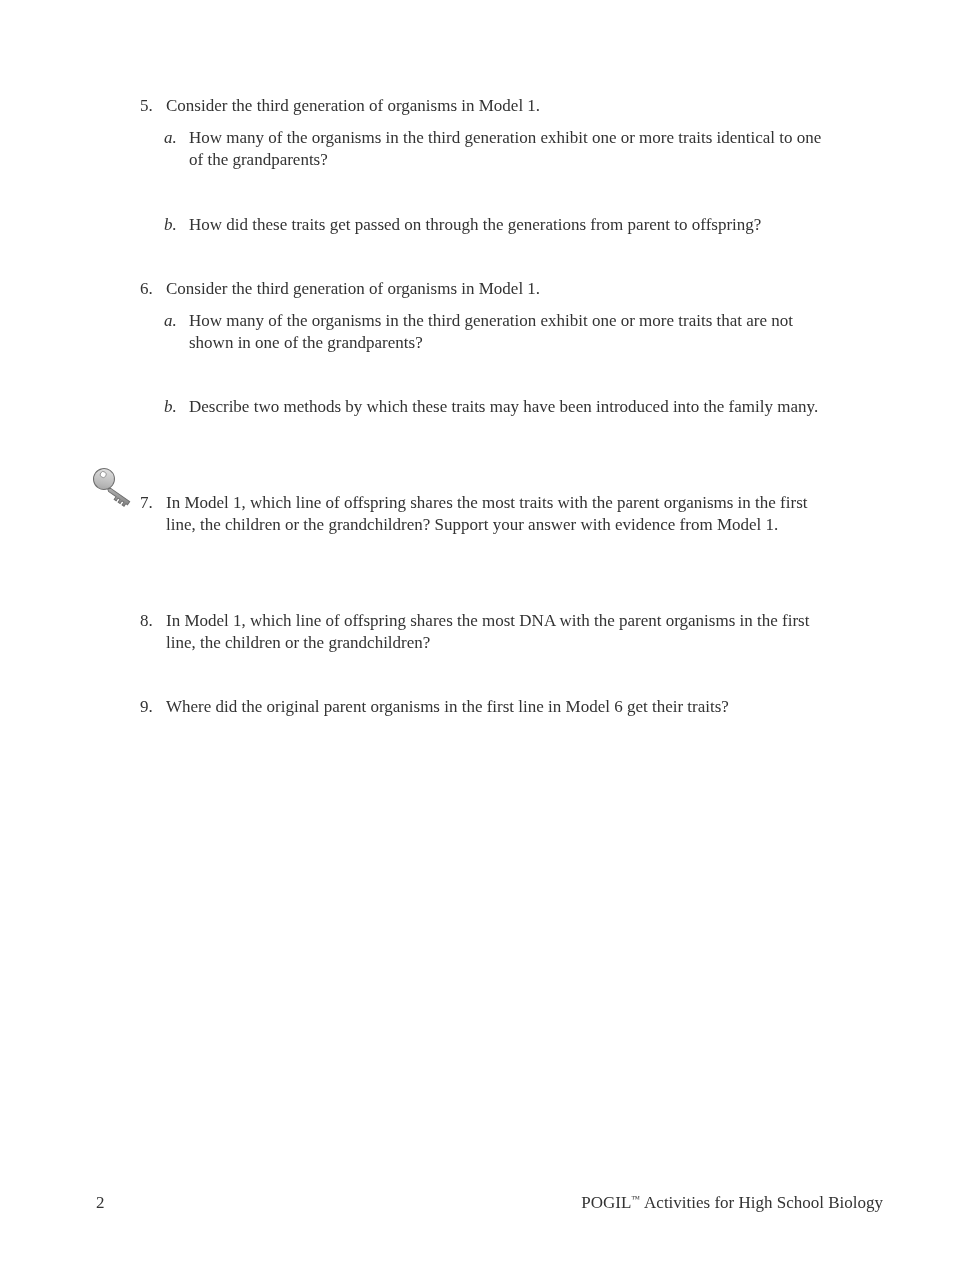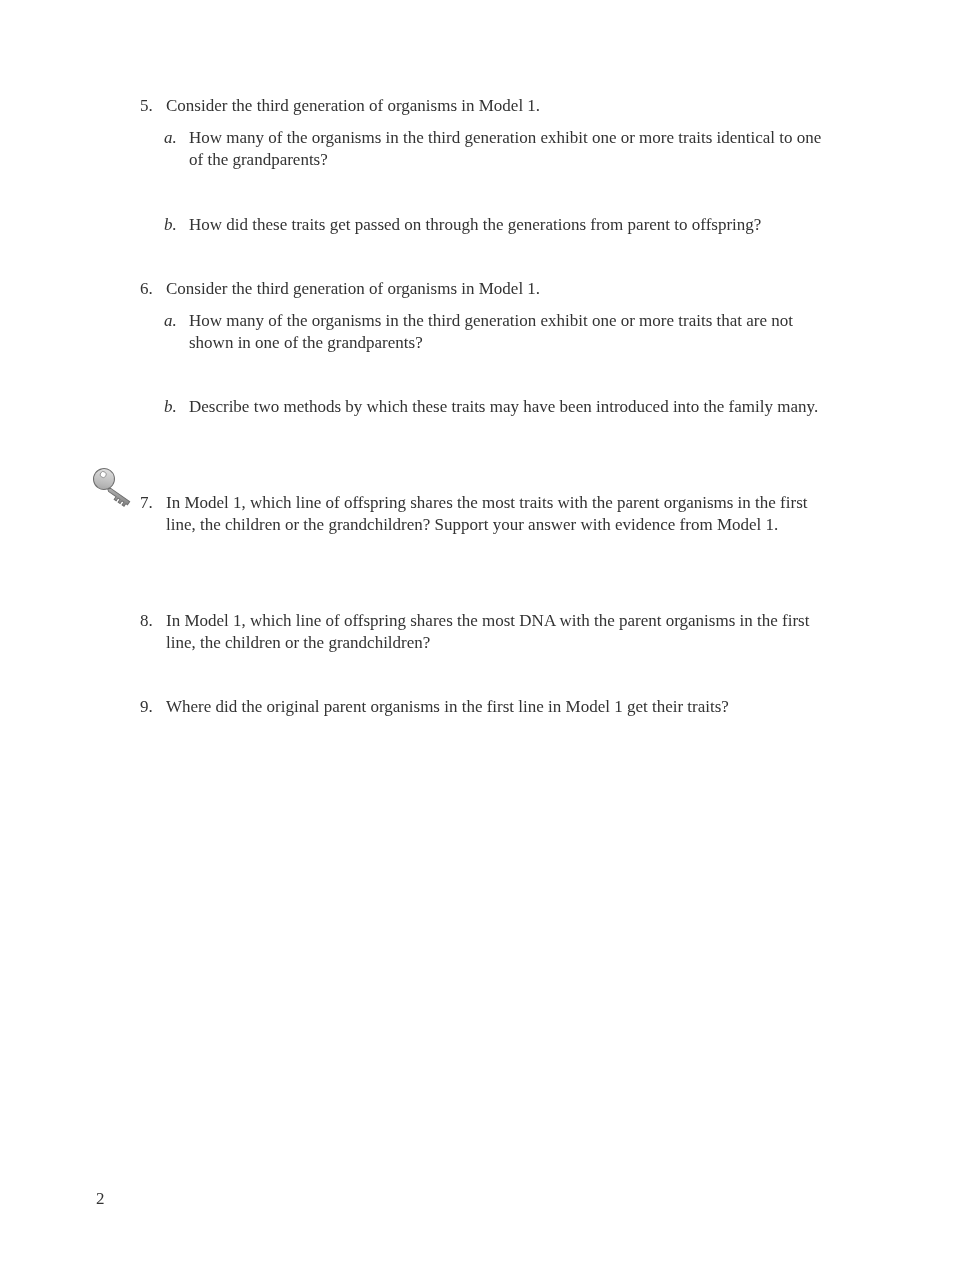--- a/index.html
+++ b/index.html
@@ -128,20 +128,21 @@
   </div>
 
   <div class="question" style="top:610px">
     <span class="q-num">8.</span>
     <span class="q-text">In Model 1, which line of offspring shares the most DNA with the parent organisms in the first
 line, the children or the grandchildren?</span>
   </div>
 
   <div class="question" style="top:696px">
     <span class="q-num">9.</span>
-    <span class="q-text">Where did the original parent organisms in the first line in Model 1 get their traits?</span>
+    <span class="q-text">Where did the original parent organisms in the first line in Model 6 get their traits?</span>
   </div>
 
   <div class="footer">
     <span>2</span>
+    <span><span>POGIL</span><span class="tm">™</span><span> Activities for High School Biology</span></span>
   </div>
 
 </div>
 
 </body></html>

